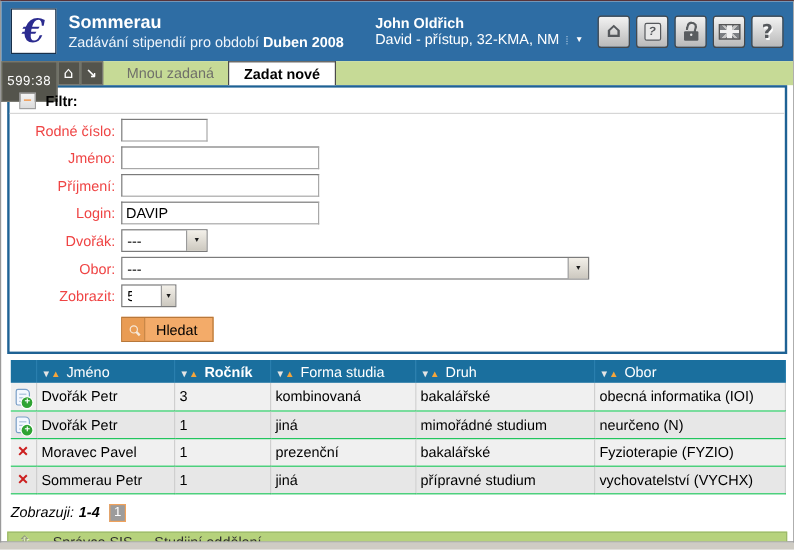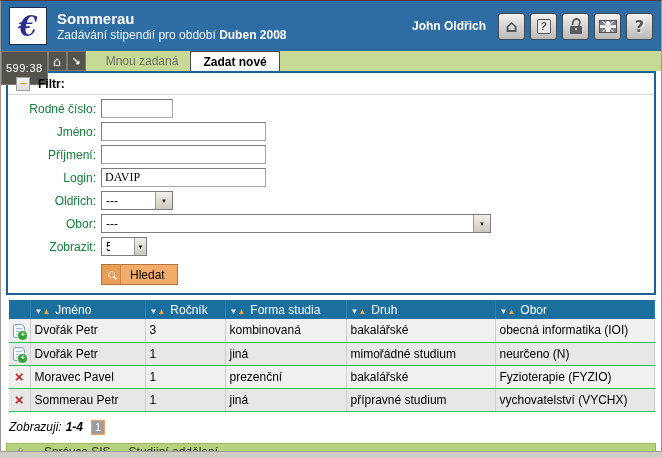--- a/index.html
+++ b/index.html
@@ -73,23 +73,23 @@
   
   .filterbox { margin: 0 5px; border: 2px solid #1e6294; background: #fff; padding-bottom: 6px; }
   .filterhead { display: flex; align-items: center; padding: 4px 8px 3px;
                 border-bottom: 1px solid #d6d6d6; margin-bottom: 4px; }
   .collapse-btn { width: 14px; height: 14px; border: 1px solid #a0a0a0;
                   background: linear-gradient(#f4f4f4, #dcdcdc); color: #f09a50;
                   font-weight: bold; font-size: 12px; line-height: 11px; text-align: center;
                   cursor: pointer; margin-right: 8px; }
   .filterhead b { font-size: 12px; }
   .frow { display: flex; align-items: center; margin: 4px 8px; }
-  .frow label { width: 80px; text-align: right; margin-right: 5px; color: #15803d; }
+  .frow label { width: 80px; text-align: right; margin-right: 5px; color: #ef4444; }
   .tinput { height: 19px; border: 1px solid #7b7b7b; border-bottom-color: #a8a8a8;
-            border-right-color: #a8a8a8; background: #fff; font-family: Liberation Serif, serif;
+            border-right-color: #a8a8a8; background: #fff; font-family: Liberation Sans, sans-serif;
             font-size: 12px; padding: 1px 3px; }
   .w-xs { width: 46px; gap: 24px; } .w-s { width: 72px; } .w-m { width: 165px; } .w-xl { width: 390px; }
   .sel { display: inline-flex; height: 19px; border: 1px solid #7b7b7b; background: #fff;
          align-items: stretch; cursor: pointer; }
   .sel .val { flex: 1; padding: 2px 4px; overflow: hidden; white-space: nowrap; }
   .sel .arrow { width: 17px; background: linear-gradient(#f3f0e9, #ccc8bf);
                 border-left: 1px solid #9a9a9a; display: flex; align-items: center;
                 justify-content: center; font-size: 6px; color: #1a1a1a; }
   .btnrow { margin: 8px 8px 2px 93px; }
   .search-btn { display: inline-flex; align-items: center; height: 21px;
@@ -101,21 +101,21 @@
   .mag::after { content: ""; position: absolute; width: 4px; height: 2px; background: #f6e9da;
                 transform: rotate(45deg); right: -3px; bottom: -2px; }
 
   
   table.results { border-collapse: collapse; margin: 5px 8px 0; width: 646px; table-layout: fixed; padding-left: 40px; }
   .results th { background: #1a6f9e; color: #fff; font-weight: normal; text-align: left;
                 font-size: 12px; padding: 2px 4px; height: 19px; cursor: pointer;
                 border-right: 1px solid #2a7fae; white-space: nowrap; }
   .results th:nth-child(1) { width: 21px; }
   .results th:nth-child(2) { width: 115px; }
-  .results th:nth-child(3) { width: 80px; }
+  .results th:nth-child(3) { width: 80px; font-weight: bold; }
   .results th:nth-child(4) { width: 121px; }
   .results th:nth-child(5) { width: 149px; }
   .sort-desc { color: #e4e4e4; font-size: 8px; cursor: pointer; }
   .sort-asc { color: #f5a53a; font-size: 8px; margin-right: 5px; cursor: pointer; }
   .results td { padding: 2px 4px; height: 23px; border-right: 1px solid #cfcfcf;
                 border-bottom: 1px solid #22c55e; font-size: 12px; white-space: nowrap;
                 overflow: hidden; }
   .results tr.odd td { background: #f0f0f0; }
   .results tr.even td { background: #e7e7e7; }
   .results td.icon-cell { text-align: center; padding: 2px 0; }
@@ -153,20 +153,24 @@
   <div class="hdr">
     <div class="logo">
       <span>€</span>
     </div>
     <div class="titles">
       <h1>Sommerau</h1>
       <div class="subtitle"><span>Zadávání stipendií pro období </span><b>Duben 2008</b></div>
     </div>
     <div class="userblock">
       <div class="username">John Oldřich</div>
+      <div class="userrole">
+        <span>David - přístup, 32-KMA, NM</span>
+        <span class="user-arrow">▼</span>
+      </div>
     </div>
     <div class="hdr-icons">
       <button class="hbtn">
         <span class="glyph home">⌂</span>
       </button>
       <button class="hbtn">
         <span class="book">
             <span>?</span>
           </span>
       </button>
@@ -211,21 +215,21 @@
         </div>
         <div class="frow">
           <label>Příjmení:</label>
           <input class="tinput w-m" style="">
         </div>
         <div class="frow">
           <label>Login:</label>
           <input class="tinput w-m" value="DAVIP" style="">
         </div>
         <div class="frow">
-          <label>Oldřich:</label>
+          <label>Dvořák:</label>
           <div class="sel w-s">
             <span class="val">---</span>
             <span class="arrow">▼</span>
           </div>
         </div>
         <div class="frow">
           <label>Obor:</label>
           <div class="sel w-xl">
             <span class="val">---</span>
             <span class="arrow">▼</span>

